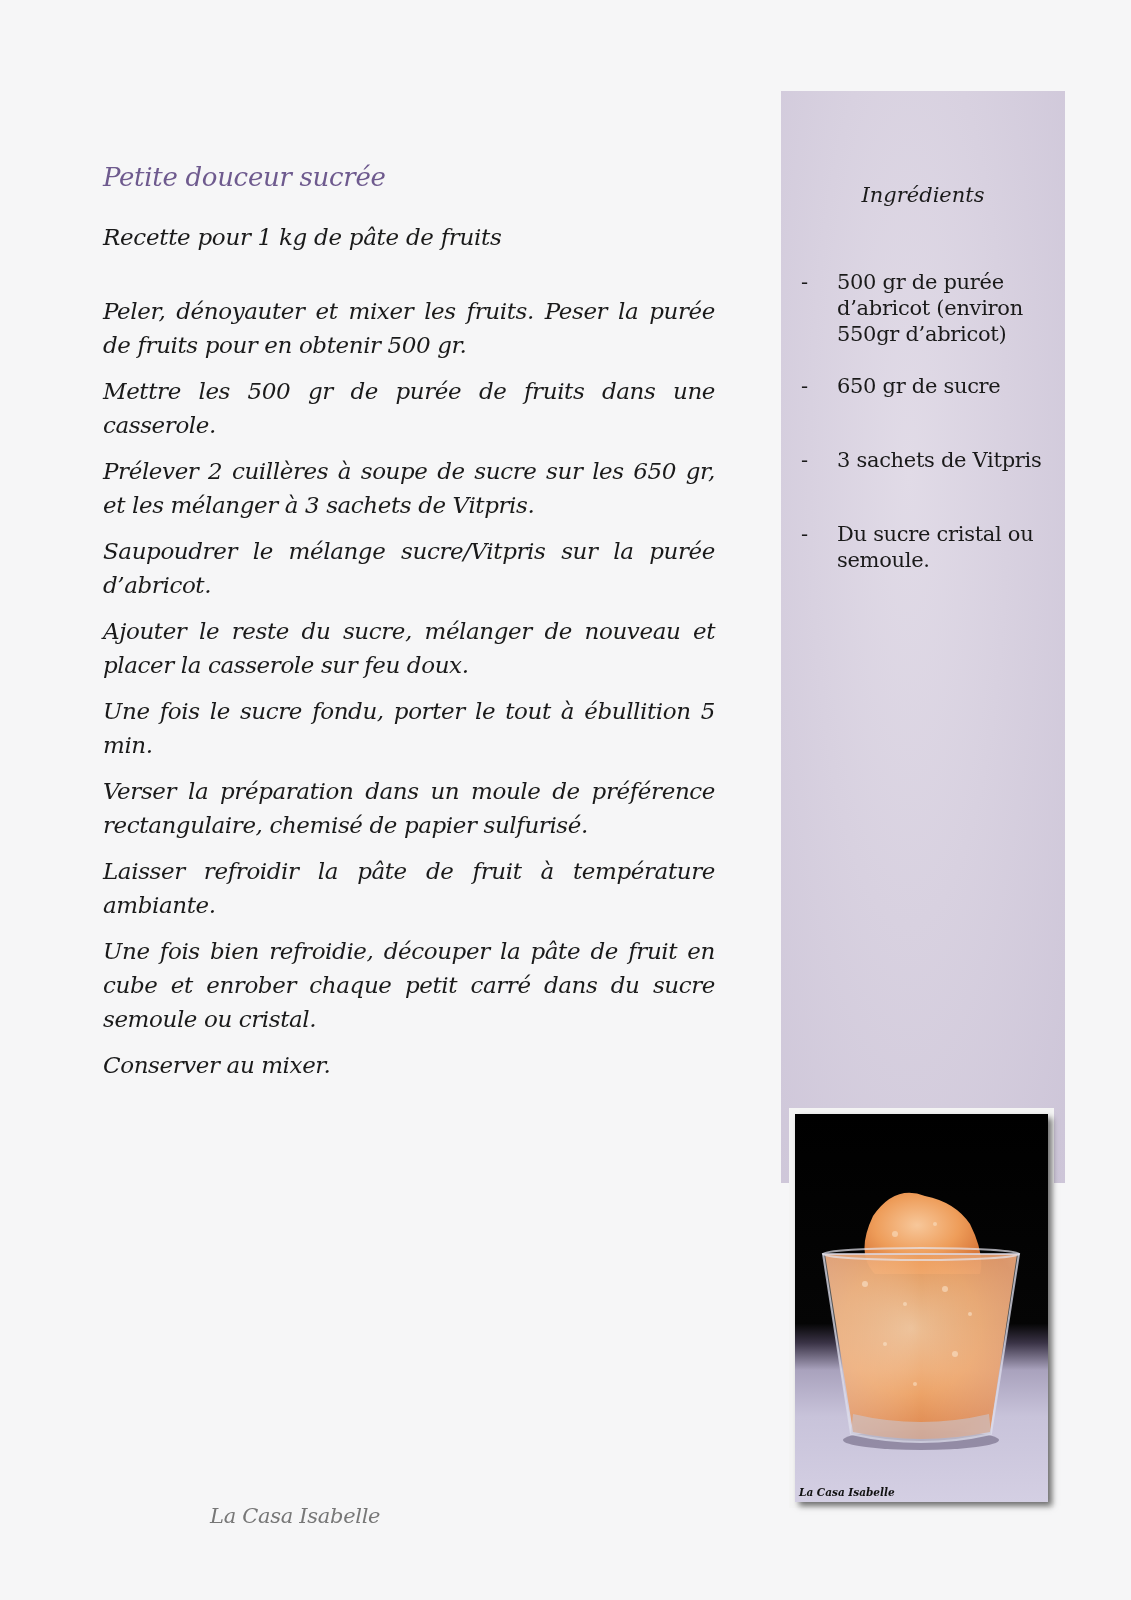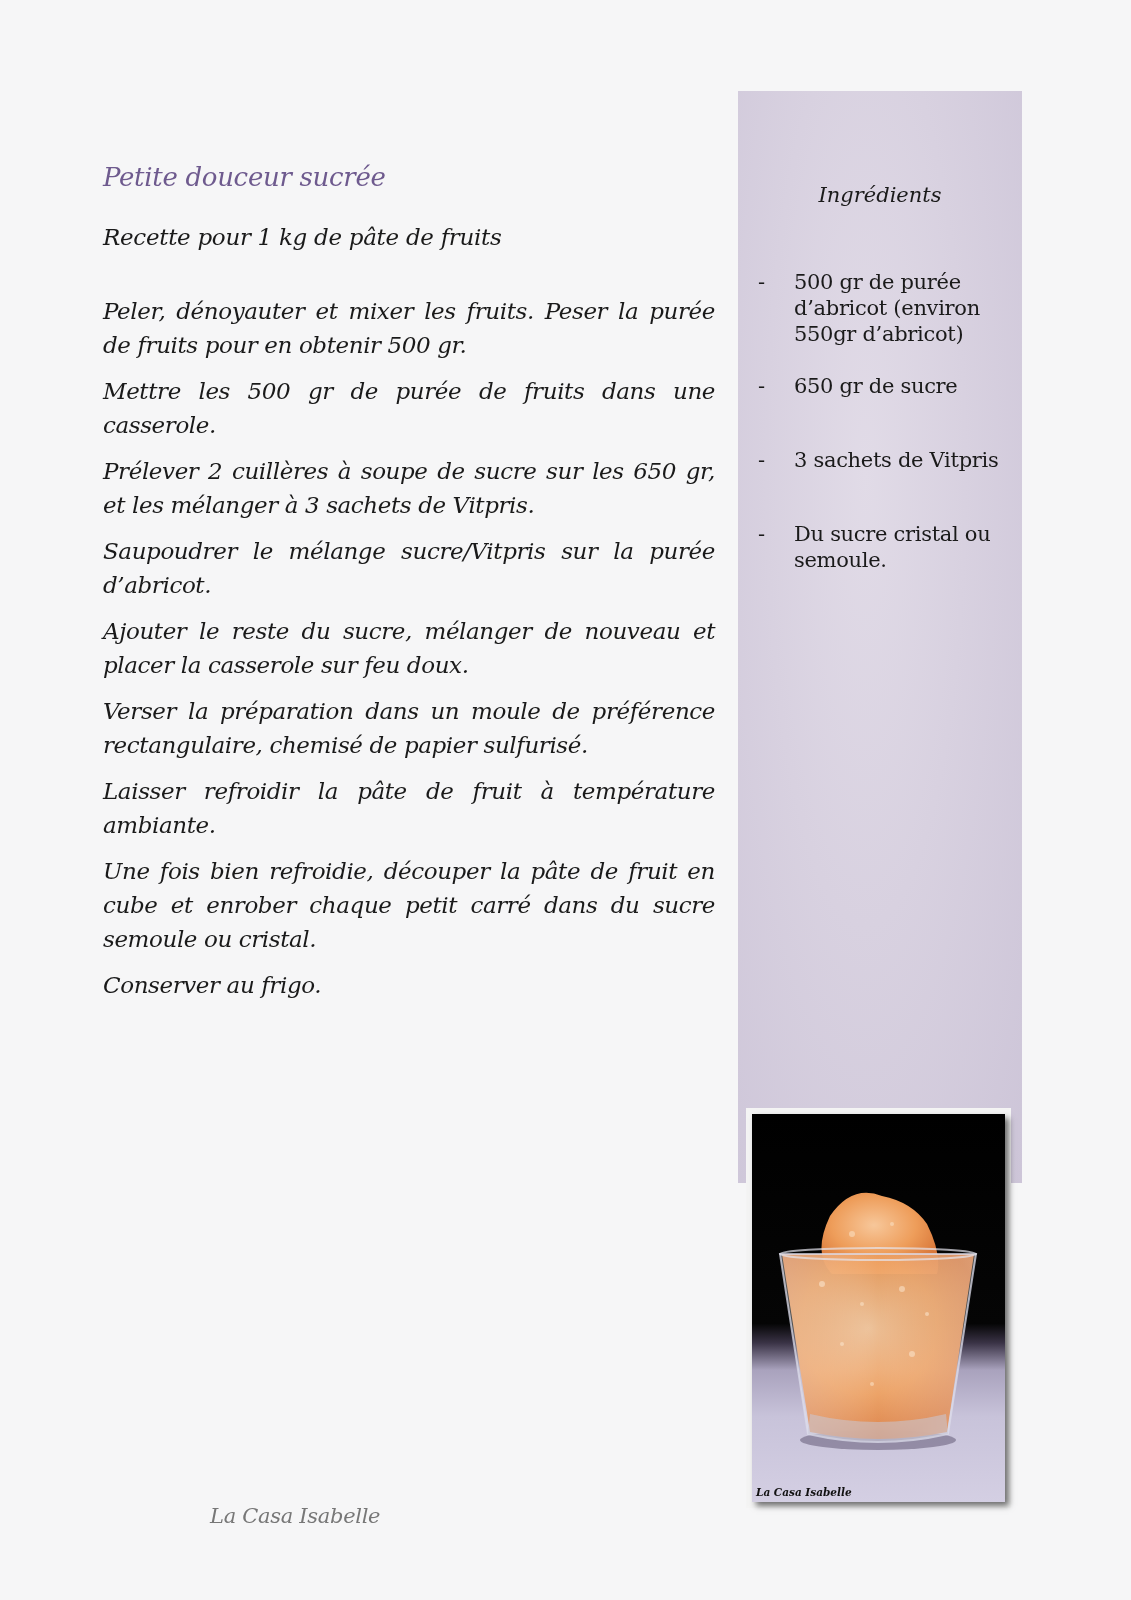--- a/index.html
+++ b/index.html
@@ -29,21 +29,21 @@
     font-style: italic; font-size: 23px; color: #1a1a1a;
     line-height: 34px; text-align: justify; margin: 0 8px 12px 0;
     letter-spacing: -0.4px;
   }
   .footer {
     position: absolute; left: 210px; top: 1504px;
     font-style: italic; font-size: 21px; color: #777;
     letter-spacing: -0.3px;
   }
   .sidebar {
-    position: absolute; left: 738px; top: 91px; width: 284px; height: 1092px;
+    position: absolute; left: 781px; top: 91px; width: 284px; height: 1092px;
     background: radial-gradient(ellipse at 45% 35%, #e1dbe7 0%, #d8d1e0 45%, #cdc5d8 100%);
   }
   .ing-title {
     position: absolute; top: 92px; left: 0; width: 284px; text-align: center;
     font-style: italic; font-size: 21px; color: #1a1a1a;
   }
   .ing-list { position: absolute; top: 178px; left: 20px; width: 250px; }
   .ing-item { display: flex; font-size: 21px; color: #1a1a1a; line-height: 26px; }
   .ing-dash { width: 36px; flex: 0 0 36px; }
   .ing-text { flex: 1; letter-spacing: -0.3px; }
@@ -68,24 +68,25 @@
 
 <div class="main">
   <div class="subtitle">Petite douceur sucrée</div>
   <div class="yield">Recette pour 1 kg de pâte de fruits</div>
   <div class="steps">
     <p class="step">Peler, dénoyauter et mixer les fruits. Peser la purée de fruits pour en obtenir 500 gr.</p>
     <p class="step">Mettre les 500 gr de purée de fruits dans une casserole.</p>
     <p class="step">Prélever 2 cuillères à soupe de sucre sur les 650 gr, et les mélanger à 3 sachets de Vitpris.</p>
     <p class="step">Saupoudrer le mélange sucre/Vitpris sur la purée d’abricot.</p>
     <p class="step">Ajouter le reste du sucre,  mélanger de nouveau et placer la casserole sur feu doux.</p>
+    <p class="step">Une fois le sucre fondu, porter le tout à ébullition 5 min.</p>
     <p class="step">Verser la préparation dans un moule de préférence rectangulaire, chemisé de papier sulfurisé.</p>
     <p class="step">Laisser refroidir la pâte de fruit à température ambiante.</p>
     <p class="step">Une fois bien refroidie, découper la pâte de fruit en cube et enrober chaque petit carré dans du sucre semoule ou cristal.</p>
-    <p class="step">Conserver au frigo.</p>
+    <p class="step">Conserver au mixer.</p>
   </div>
 </div>
 
 <div class="footer">La Casa Isabelle</div>
 
 <aside class="sidebar">
   <div class="ing-title">Ingrédients</div>
   <div class="ing-list">
     <div class="ing-item" style="margin-bottom:26px">
       <span class="ing-dash">-</span>

